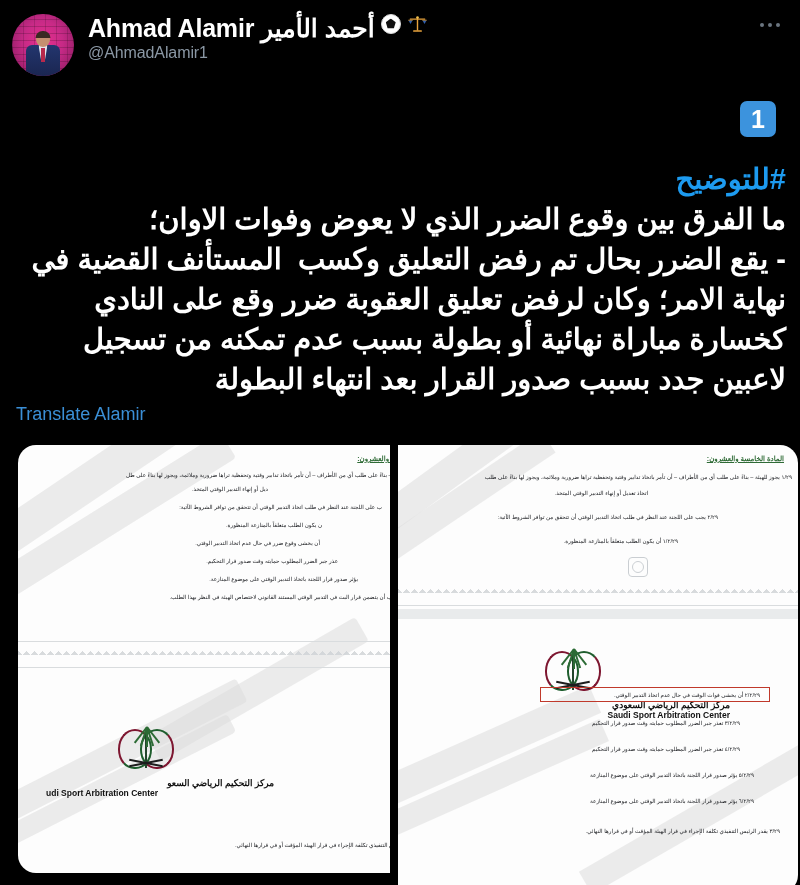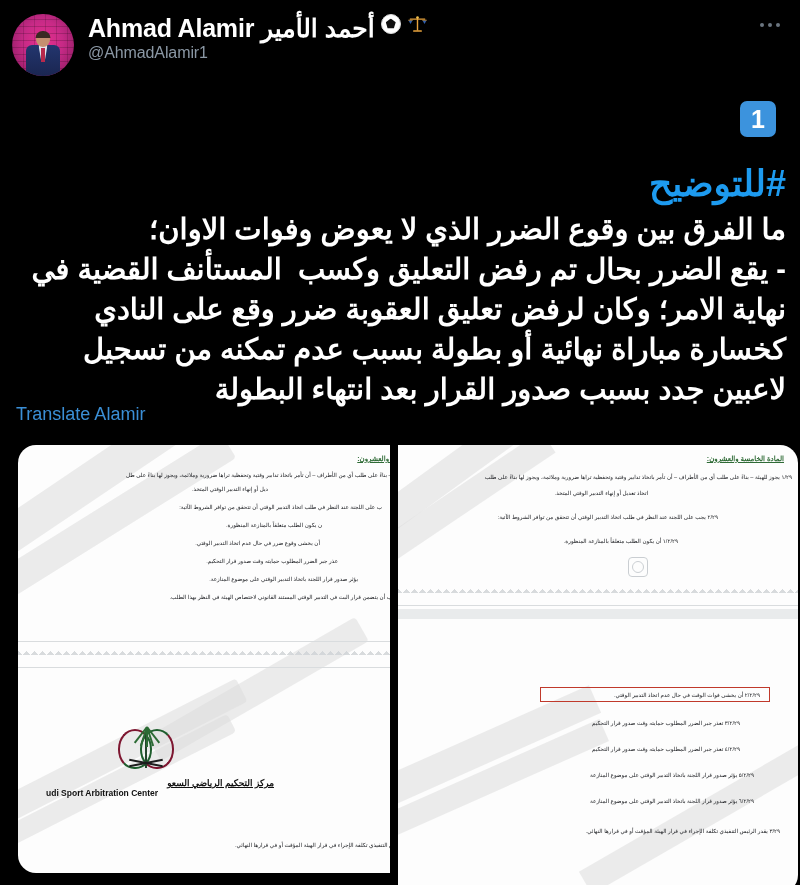--- a/index.html
+++ b/index.html
@@ -178,21 +178,21 @@
     position: absolute;
     top: 160px;
     left: 14px;
     width: 772px;
     direction: rtl;
     text-align: right;
   }
   .hashtag {
     display: block;
     color: #1d9bf0;
-    font-size: 36px;
+    font-size: 29px;
     font-weight: 600;
     line-height: 1.35;
     padding-left: 6px;
   }
   .tweet-text {
     display: block;
     color: #ffffff;
     font-size: 29px;
     font-weight: 600;
     line-height: 1.38;
@@ -505,21 +505,21 @@
             <div class="palm-left"></div>
             <div class="palm-right"></div>
             <div class="trunk"></div>
             <div class="frond" style="transform:rotate(-38deg);"></div>
             <div class="frond" style="transform:rotate(-18deg);"></div>
             <div class="frond" style="transform:rotate(0deg);"></div>
             <div class="frond" style="transform:rotate(18deg);"></div>
             <div class="frond" style="transform:rotate(38deg);"></div>
             <div class="swords"></div>
           </div>
-          <div class="logo-text-ar" style="margin-top:4px; margin-right:-28px;text-decoration:underline;">مركز التحكيم الرياضي السعو</div>
+          <div class="logo-text-ar" style="margin-top:4px; margin-right:-28px;">مركز التحكيم الرياضي السعو</div>
           <div class="logo-text-en" style="margin-right:-28px; text-align:left;">udi Sport Arbitration Center</div>
         </div>
 
         <div class="doc-line" style="top:396px; right:8px;">ر الرئيس التنفيذي تكلفة الإجراء في قرار الهيئة المؤقت أو في قرارها النهائي.</div>
       </div>
     </div>
   </div>
 
   <div class="media-cell media-right">
     <div class="doc-page doc-right-page">
@@ -537,20 +537,35 @@
         <div class="doc-line" style="top:44px; right:150px;">اتخاذ تعديل أو إنهاء التدبير الوقتي المتخذ.</div>
         <div class="doc-line" style="top:68px; right:80px;">٢/٢٩ يجب على اللجنة عند النظر في طلب اتخاذ التدبير الوقتي أن تتحقق من توافر الشروط الآتية:</div>
         <div class="doc-line" style="top:92px; right:120px;">١/٢/٢٩ أن يكون الطلب متعلقاً بالمنازعة المنظورة.</div>
 
         <div class="doc-stamp" style="top:112px; right:150px;"></div>
 
         <div class="doc-zigzag" style="top:140px; right:0; width:400px;"></div>
         <div class="doc-rule" style="top:160px; right:0; width:400px;"></div>
         <div class="doc-bottom-strip" style="top:164px; right:0; width:400px; height:10px;"></div>
 
+        <div class="doc-logo" style="top:200px; right:120px; width:210px;">
+          <div class="logo-mark">
+            <div class="palm-left"></div>
+            <div class="palm-right"></div>
+            <div class="trunk"></div>
+            <div class="frond" style="transform:rotate(-38deg);"></div>
+            <div class="frond" style="transform:rotate(-18deg);"></div>
+            <div class="frond" style="transform:rotate(0deg);"></div>
+            <div class="frond" style="transform:rotate(18deg);"></div>
+            <div class="frond" style="transform:rotate(38deg);"></div>
+            <div class="swords"></div>
+          </div>
+          <div class="logo-text-ar" style="margin-top:4px; margin-right:-52px;">مركز التحكيم الرياضي السعودي</div>
+          <div class="logo-text-en" style="margin-right:-52px; text-align:right;">Saudi Sport Arbitration Center</div>
+        </div>
 
         <div class="highlight-box" style="top:242px; right:28px; width:230px; height:15px;"></div>
         <div class="doc-line" style="top:246px; right:38px;">٢/٢/٢٩ أن يخشى فوات الوقت في حال عدم اتخاذ التدبير الوقتي.</div>
 
         <div class="doc-line" style="top:274px; right:58px;">٣/٢/٢٩ تعذر جبر الضرر المطلوب حمايته وقت صدور قرار التحكيم</div>
         <div class="doc-line" style="top:300px; right:58px;">٤/٢/٢٩ تعذر جبر الضرر المطلوب حمايته وقت صدور قرار التحكيم</div>
         <div class="doc-line" style="top:326px; right:44px;">٥/٢/٢٩ يؤثر صدور قرار اللجنة باتخاذ التدبير الوقتي على موضوع المنازعة</div>
         <div class="doc-line" style="top:352px; right:44px;">٦/٢/٢٩ يؤثر صدور قرار اللجنة باتخاذ التدبير الوقتي على موضوع المنازعة</div>
         <div class="doc-line" style="top:382px; right:18px;">٣/٢٩ يقدر الرئيس التنفيذي تكلفة الإجراء في قرار الهيئة المؤقت أو في قرارها النهائي.</div>
       </div>

